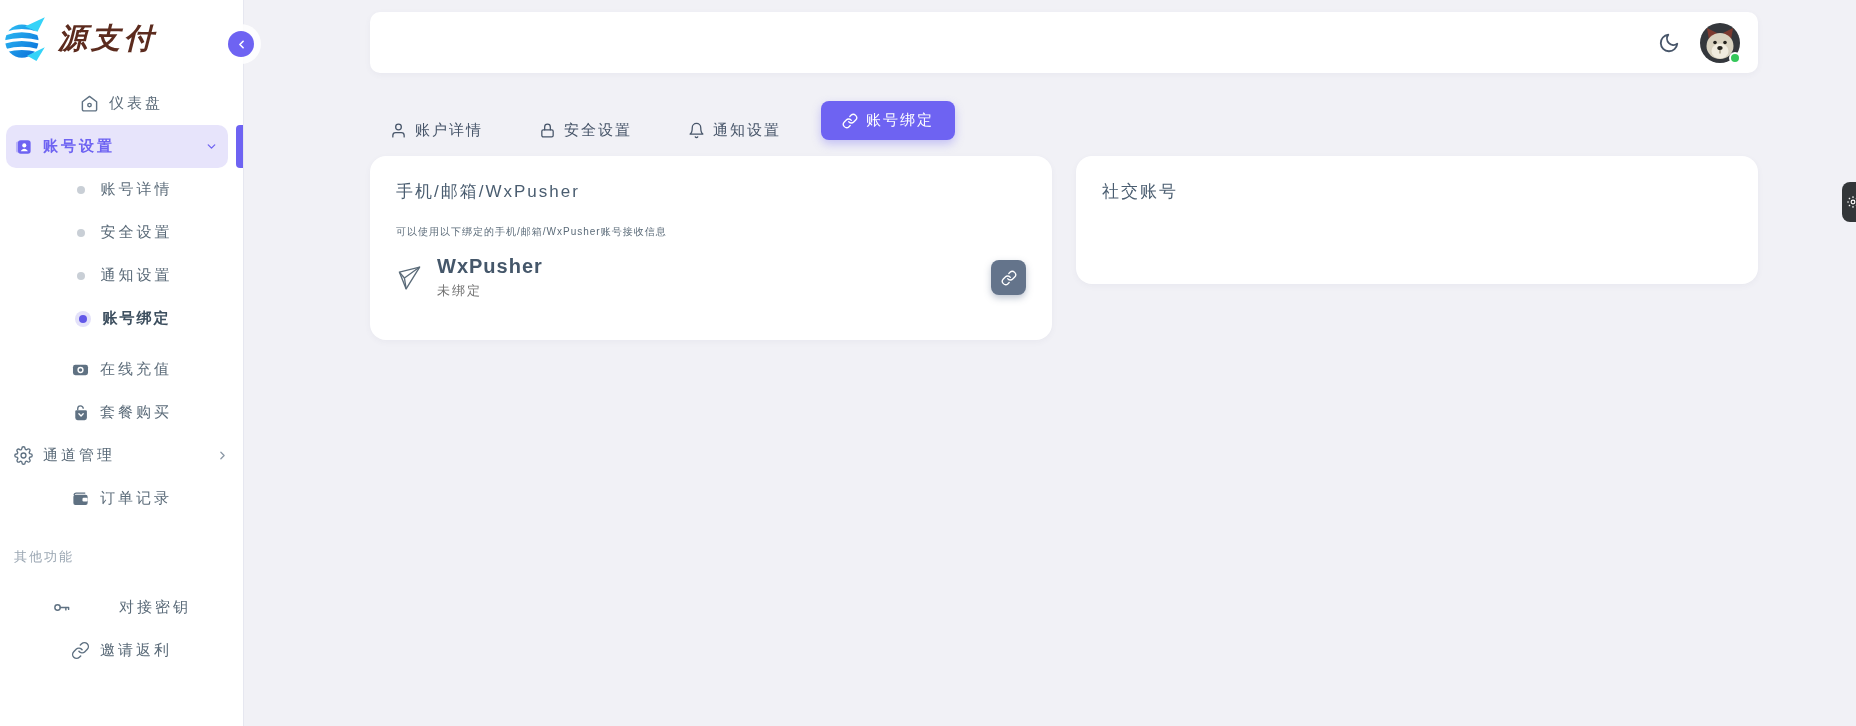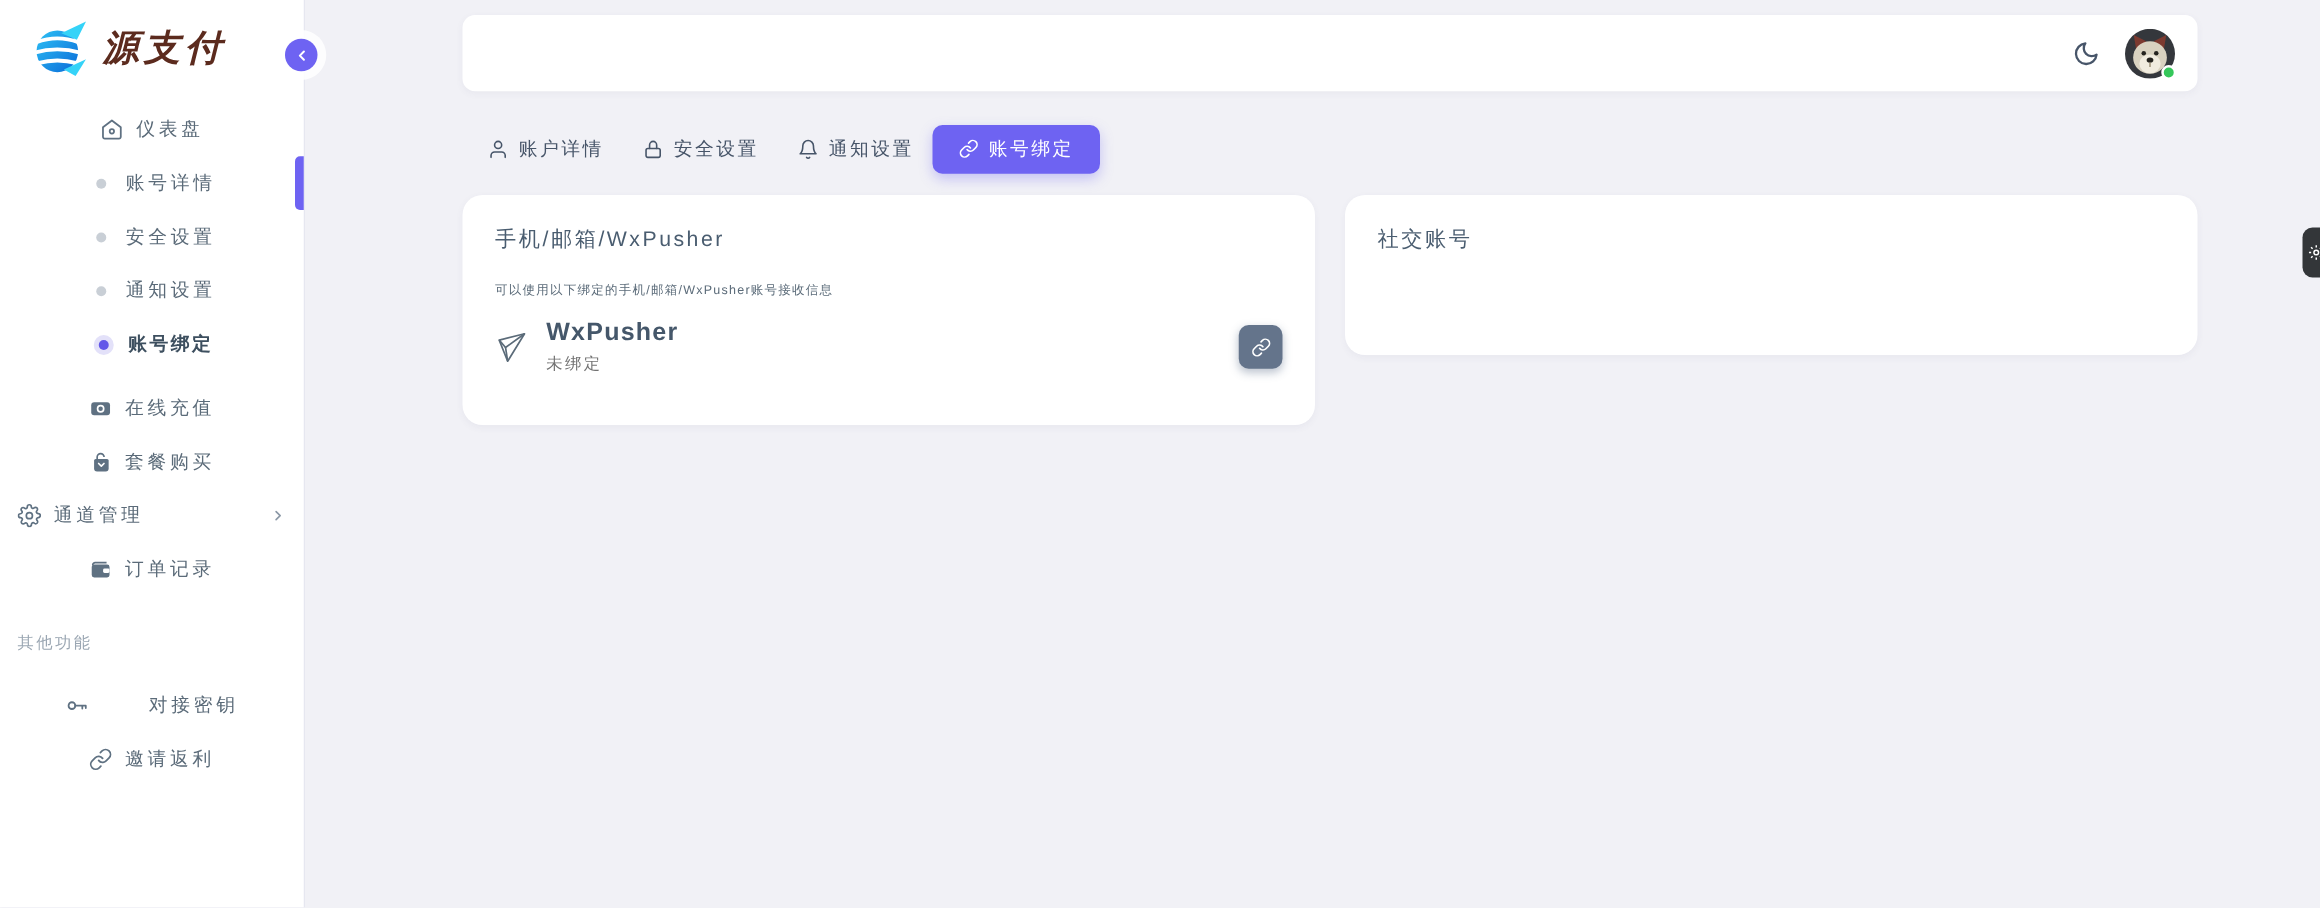--- a/index.html
+++ b/index.html
@@ -11,21 +11,21 @@
     -webkit-font-smoothing:antialiased;
   }
   #app{position:relative;width:1856px;height:726px;}
 
   
   .sidebar{
     position:absolute;left:0;top:0;width:243px;height:726px;
     background:#ffffff;z-index:2;
     box-shadow:1px 0 0 rgba(220,222,235,.55);
   }
-  .brand{display:flex;align-items:center;gap:8px;padding:10px 10px 8px 24px;height:58px;}
+  .brand{display:flex;align-items:center;gap:8px;padding:10px 10px 8px 0;height:58px;}
   .brand-name{
     font-family:"DejaVu Serif","Liberation Serif",serif;
     font-weight:700;font-style:italic;
     font-size:29px;color:#5c2b1e;letter-spacing:4px;white-space:nowrap;
   }
   nav{position:absolute;top:82px;left:0;right:0;}
   .nav-item{
     height:43px;display:flex;align-items:center;gap:10px;
     padding:0 14px;font-size:15px;letter-spacing:3px;color:#5b6b79;cursor:pointer;
     position:relative;white-space:nowrap;justify-content:center;
@@ -69,21 +69,21 @@
   }
   .moon{color:#475569;display:flex;cursor:pointer;}
   .avatar{position:relative;width:40px;height:40px;cursor:pointer;}
   .avatar .pic{width:40px;height:40px;border-radius:50%;overflow:hidden;display:block;}
   .status-dot{
     position:absolute;right:-1px;bottom:-1px;width:12px;height:12px;border-radius:50%;
     background:#35c75a;border:2px solid #fff;box-sizing:border-box;
   }
 
   
-  .tabs{position:absolute;left:390px;top:98px;height:42px;display:flex;align-items:center;gap:31px;}
+  .tabs{position:absolute;left:390px;top:98px;height:42px;display:flex;align-items:flex-end;gap:56px;}
   .tab{
     display:flex;align-items:center;gap:8px;font-size:15px;letter-spacing:2px;
     color:#475569;cursor:pointer;white-space:nowrap;
   }
   .tab .ti{display:flex;color:#475569;}
   .tab-active{
     background:#6e63f2;color:#fff;border-radius:8px;padding:10px 21px;
     box-shadow:0 4px 10px rgba(110,99,242,.35);margin-left:-16px;
   }
   .tab-active .ti{color:#fff;}
@@ -148,20 +148,36 @@
       <div class="nav-item">
         <span class="ni">
           <svg width="19" height="19" viewBox="0 0 24 24" fill="none" stroke="currentColor" stroke-width="1.8" stroke-linejoin="round">
             <path d="M3 9.8 L12 3 L21 9.8 V19.5 A1.8 1.8 0 0 1 19.2 21.3 H4.8 A1.8 1.8 0 0 1 3 19.5 Z"></path>
             <circle cx="12" cy="14" r="2.2"></circle>
           </svg>
         </span>
         <span>仪表盘</span>
       </div>
 
+      <div class="nav-item parent-active">
+        <span class="ni">
+          <svg width="20" height="20" viewBox="0 0 24 24">
+            <rect x="2.5" y="5" width="4" height="14" rx="2" fill="#b9b3f8"></rect>
+            <rect x="5" y="3.5" width="16" height="17" rx="3.5" fill="#6e63f2"></rect>
+            <circle cx="13" cy="10" r="2.6" fill="#fff"></circle>
+            <path d="M8.5 17.5 c1-2.4 2.6-3.4 4.5-3.4 s3.5 1 4.5 3.4 z" fill="#fff"></path>
+          </svg>
+        </span>
+        <span>账号设置</span>
+        <span class="chev">
+          <svg width="13" height="13" viewBox="0 0 24 24" fill="none" stroke="currentColor" stroke-width="2.4" stroke-linecap="round" stroke-linejoin="round">
+              <polyline points="6 9 12 15 18 9"></polyline>
+            </svg>
+        </span>
+      </div>
 
       <div class="nav-item">
         <span class="dot"></span>
         <span>账号详情</span>
       </div>
       <div class="nav-item">
         <span class="dot"></span>
         <span>安全设置</span>
       </div>
       <div class="nav-item">

